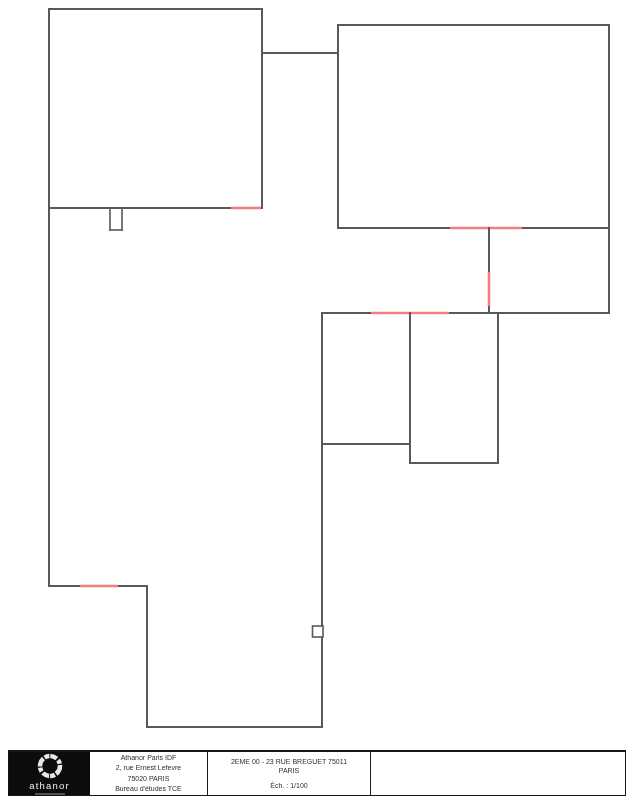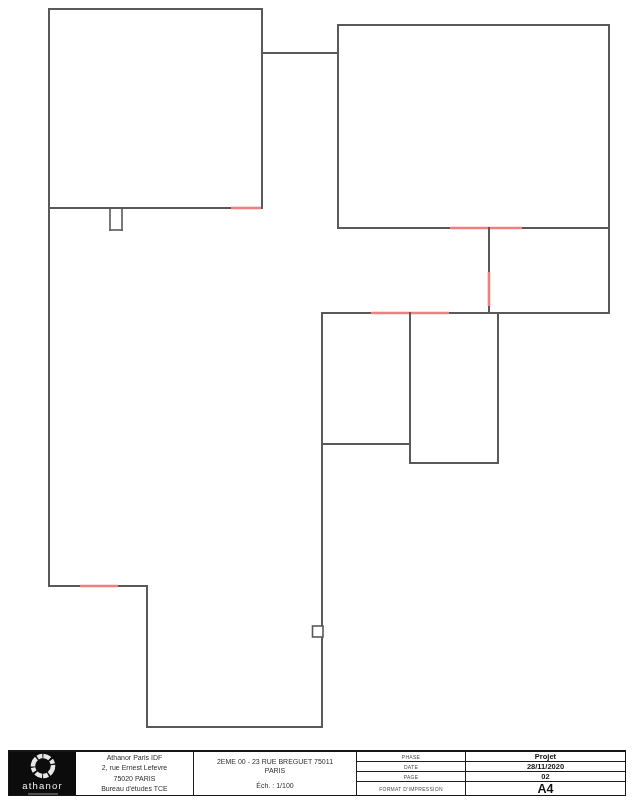--- a/index.html
+++ b/index.html
@@ -8,21 +8,21 @@
   svg.plan{position:absolute;left:0;top:0;}
   .wall{stroke:var(--wall,#595959);stroke-width:2;fill:none;stroke-linecap:square;}
   .thin{stroke-width:1.6;}
   .opening{stroke:var(--opening,#f08080);stroke-width:2.6;fill:none;stroke-linecap:butt;}
   .wallbox{stroke:var(--wall,#595959);stroke-width:1.6;fill:#ffffff;}
 
   .titleblock{position:absolute;left:8px;top:750px;width:618px;height:46px;
       box-sizing:border-box;border:1px solid #161616;border-top:2px solid #161616;
       display:flex;background:#fff;}
   .cell{box-sizing:border-box;}
-  .logo-cell{width:67px;background:#0c0c0c;display:flex;flex-direction:column;
+  .logo-cell{width:81px;background:#0c0c0c;display:flex;flex-direction:column;
       align-items:center;justify-content:center;gap:1px;}
   .brand{color:#f2f2f2;font-size:9.5px;letter-spacing:1.2px;line-height:1;}
   .tagline{width:30px;height:2px;background:#8a8a8a;opacity:.55;margin-top:1px;}
   .company-cell{width:118px;border-right:1px solid #1c1c1c;display:flex;flex-direction:column;
       justify-content:center;text-align:center;font-size:7px;line-height:1.5;color:#2d2d2d;}
   .project-cell{width:163px;border-right:1px solid #1c1c1c;display:flex;flex-direction:column;
       justify-content:center;text-align:center;font-size:7px;line-height:1.35;color:#2d2d2d;}
   .scale{margin-top:5px;}
   .info-cell{flex:1;display:flex;flex-direction:column;}
   .info-row{flex:1;display:flex;border-bottom:1px solid #1c1c1c;}
@@ -99,33 +99,15 @@
       <div>75020 PARIS</div>
       <div>Bureau d'études TCE</div>
     </div>
 
     <div class="cell project-cell">
       <div>2EME 00 - 23 RUE BREGUET 75011</div>
       <div>PARIS</div>
       <div class="scale">Éch. : 1/100</div>
     </div>
 
-    <div class="cell info-cell">
-      <div class="info-row">
-        <div class="info-label">PHASE</div>
-        <div class="info-value">Projet</div>
-      </div>
-      <div class="info-row">
-        <div class="info-label">DATE</div>
-        <div class="info-value">28/11/2020</div>
-      </div>
-      <div class="info-row">
-        <div class="info-label">PAGE</div>
-        <div class="info-value">02</div>
-      </div>
-      <div class="info-row format">
-        <div class="info-label">FORMAT D'IMPRESSION</div>
-        <div class="info-value">A4</div>
-      </div>
-    </div>
 
   </div>
 </div>
 
 </body></html>

